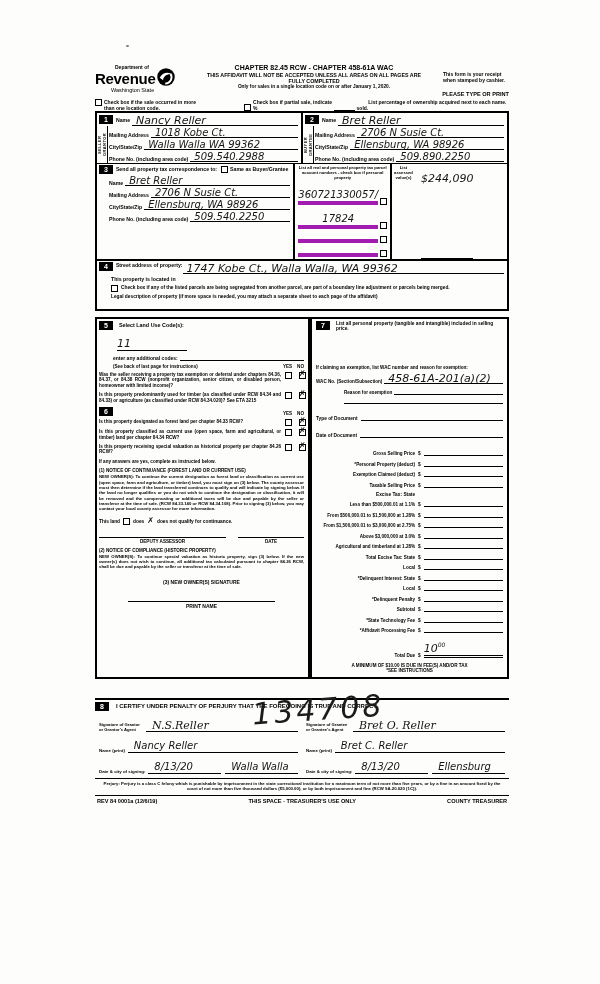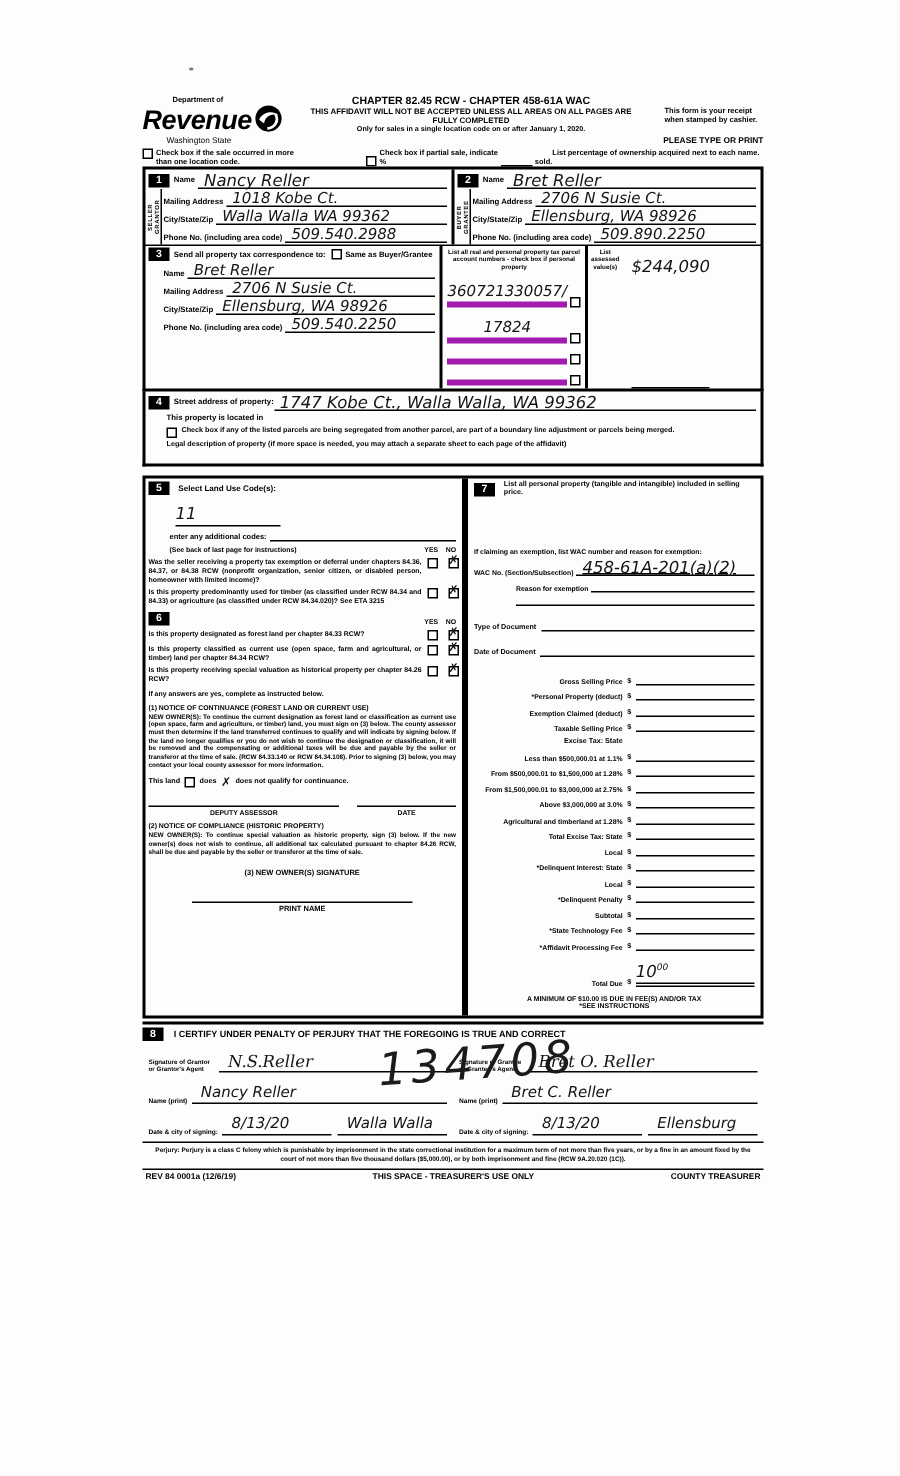--- a/index.html
+++ b/index.html
@@ -3,21 +3,21 @@
 <meta charset="utf-8">
 <style>
   html,body{margin:0;padding:0;background:#fff;}
   .page{position:relative;width:600px;height:984px;background:#fdfdfc;font-family:"Liberation Sans",sans-serif;color:#000;overflow:hidden;}
   .form{position:absolute;left:95px;top:64px;width:414px;}
   
   .hdr{display:flex;margin-bottom:2px;}
   .logo-block{width:104px;position:relative;}
   .dept-small{font-size:5px;font-weight:bold;margin-left:20px;}
   .rev-row{display:flex;align-items:center;}
-  .rev-name{font-size:18px;font-weight:bold;letter-spacing:-.3px;font-style:italic;}
+  .rev-name{font-size:15px;font-weight:bold;letter-spacing:-.3px;}
   .logo-svg{width:20px;height:20px;margin-left:1px;margin-top:-4px;}
   .dept-state{font-size:5.5px;margin-left:16px;}
   .title-block{flex:1;text-align:center;}
   .title{font-size:10px;font-weight:bold;padding-top:5px;letter-spacing:.2px;}
   .subtitle{font-size:7px;font-weight:bold;}
   .warning{font-size:5.3px;font-weight:bold;margin-top:1px;}
   .only-note{font-size:4.8px;font-weight:bold;}
   .receipt-block{width:80px;text-align:left;font-size:5px;font-weight:bold;}
   .receipt-note{padding-top:7px;padding-left:14px;line-height:1.25;}
   .type-print{margin-top:7px;font-size:5.6px;text-align:right;}
@@ -46,21 +46,21 @@
   .sec3{display:flex;border:2px solid #000;border-top:0;}
   .sec3-left{width:52%;border-right:2px solid #000;padding-bottom:1px;}
   .sec3-mid{width:26%;border-right:2px solid #000;display:flex;flex-direction:column;}
   .sec3-right{flex:1;display:flex;flex-direction:row;}
   .mid-hdr{font-size:4.2px;font-weight:bold;text-align:center;padding:1px 2px;line-height:1.2;}
   .parcel-row{display:flex;align-items:flex-end;gap:2px;padding:0 3px;margin-top:2px;}
   .parcel-line{flex:1;border-bottom:4px solid #a21caf;text-align:center;min-height:8px;}
   .aval-line{margin:3px 6px 0 6px;border-bottom:1px solid #000;text-align:center;min-height:9px;}
   
   .sec4{border:2px solid #000;border-top:0;padding-bottom:6px;}
-  .s4row{display:flex;align-items:center;padding:1px 3px 0 2px;font-size:5.2px;font-weight:bold;}
+  .s4row{display:flex;align-items:flex-start;padding:1px 3px 0 2px;font-size:5.2px;font-weight:bold;}
   .located{font-size:5.2px;font-weight:bold;padding:2px 0 0 14px;}
   .seg-row{display:flex;gap:3px;font-size:4.8px;font-weight:bold;padding:3px 4px 0 14px;}
   .legal{font-size:4.8px;font-weight:bold;padding:2px 4px 4px 14px;}
   
   .main{display:flex;border:2px solid #000;border-top-width:2px;margin-top:6px;}
   .mleft{width:50%;border-right:4px solid #000000;padding:2px 4px 4px 2px;}
   .mright{flex:1;padding:2px 4px 4px 4px;}
   .sechdr{display:flex;align-items:center;gap:3px;font-size:5.4px;font-weight:bold;}
   .landuse-code{margin:2px 0 0 18px;width:70px;border-bottom:1px solid #000;}
   .addl{display:flex;align-items:flex-end;gap:2px;font-size:5px;font-weight:bold;margin:3px 0 0 14px;}
@@ -83,37 +83,37 @@
   .dep-cell{border-top:1px solid #000;text-align:center;padding-top:1px;}
   .dep-cell.w1{width:62%;}
   .dep-cell.w2{flex:1;}
   .center-label{font-size:5px;font-weight:bold;text-align:center;margin-top:9px;}
   .printname{width:72%;margin:16px auto 2px auto;border-top:1px solid #000;text-align:center;font-size:5px;font-weight:bold;padding-top:1px;}
   
   .pp-note{font-size:4.8px;font-weight:bold;}
   .gap30{height:34px;}
   .claiming{font-size:4.6px;font-weight:bold;}
   .wac-row{display:flex;align-items:flex-end;gap:2px;font-size:4.6px;font-weight:bold;margin-top:2px;}
-  .wac-row .wfield{border-bottom:1px solid #000;text-decoration:underline;}
+  .wac-row .wfield{border-bottom:1px solid #000;}
   .reason-row{display:flex;align-items:flex-end;gap:2px;font-size:4.6px;font-weight:bold;margin-top:3px;padding-left:28px;}
   .reason-row .line{flex:1;border-bottom:1px solid #000;height:7px;}
   .blank-line{border-bottom:1px solid #000;height:8px;margin-left:28px;}
   .doc-row{display:flex;align-items:flex-end;gap:3px;font-size:4.8px;font-weight:bold;margin-top:9px;}
   .doc-row .line{flex:1;border-bottom:1px solid #000;height:7px;}
   .mline{display:flex;align-items:flex-end;margin-top:3.5px;}
   .mlabel{width:53%;text-align:right;font-size:4.6px;font-weight:bold;white-space:nowrap;}
   .mdollar{font-size:4.8px;font-weight:bold;margin:0 3px;}
   .mfield{flex:1;border-bottom:1px solid #000;min-height:6px;position:relative;}
   .mfield.dbl{border-bottom:3px double #000;}
   .excise-hdr{width:53%;text-align:right;font-size:4.8px;font-weight:bold;margin-top:4px;}
   .cents{font-size:6px;vertical-align:super;}
   .min-note{font-size:4.6px;font-weight:bold;text-align:center;margin-top:5px;}
   .seeinstr{font-size:4.6px;font-weight:bold;text-align:center;}
   
-  .sec8{border-top:2px solid #000;margin-top:2px;padding-top:2px;}
+  .sec8{border-top:2px solid #000;margin-top:19px;padding-top:2px;}
   .s8hdr{display:flex;align-items:center;gap:4px;font-size:6px;font-weight:bold;}
   .sigrow{display:flex;margin-top:2px;}
   .sighalf{flex:1;display:flex;align-items:flex-end;gap:3px;padding:0 4px;}
   .siglabel{font-size:4.2px;font-weight:bold;width:44px;line-height:1.2;flex:none;}
   .slabel2{font-size:4.4px;font-weight:bold;flex:none;}
   .sigline{flex:1;border-bottom:1px solid #000;min-height:10px;padding-left:6px;}
   .script{font-family:"DejaVu Serif",serif;font-style:italic;font-size:11px;color:#141414;white-space:nowrap;position:relative;top:2px;}
   .dc-split{display:flex;flex:1;gap:4px;}
   .dc-split .sigline{flex:1;}
   

